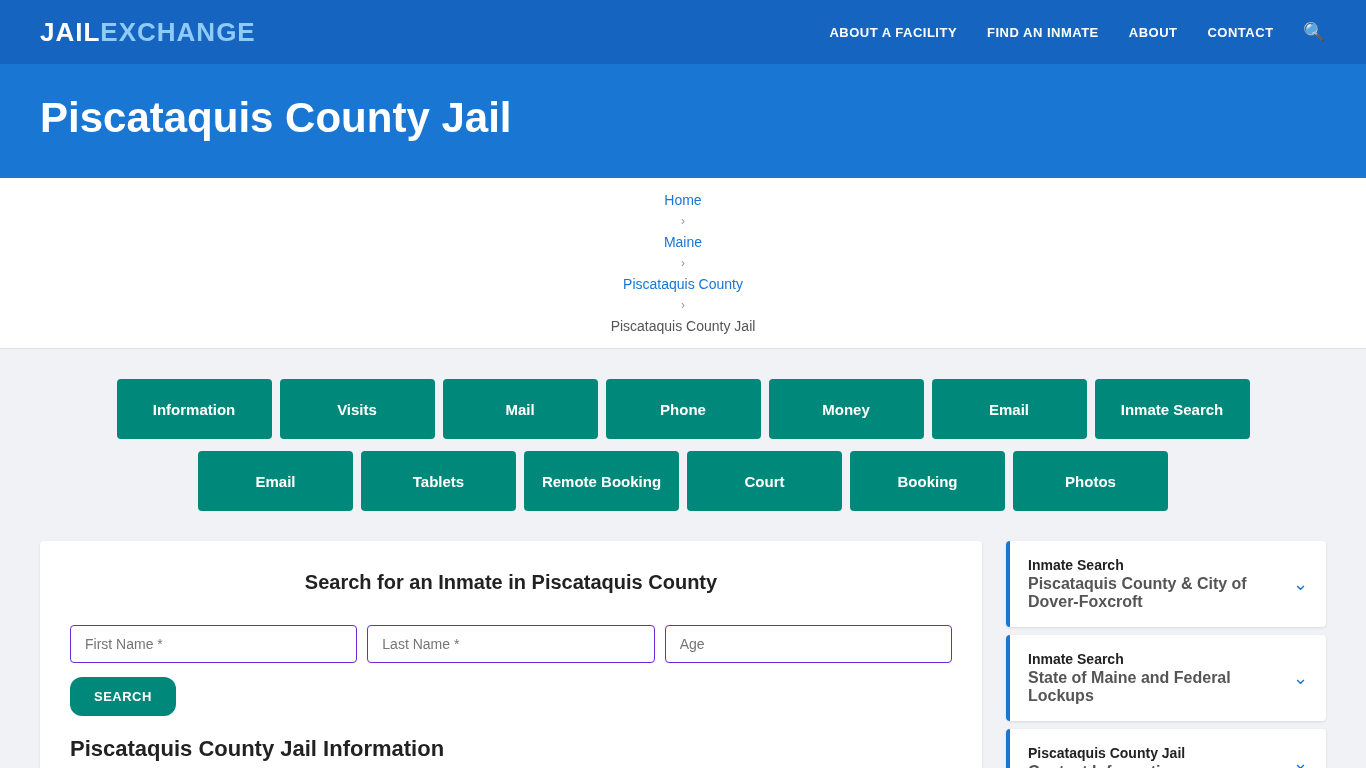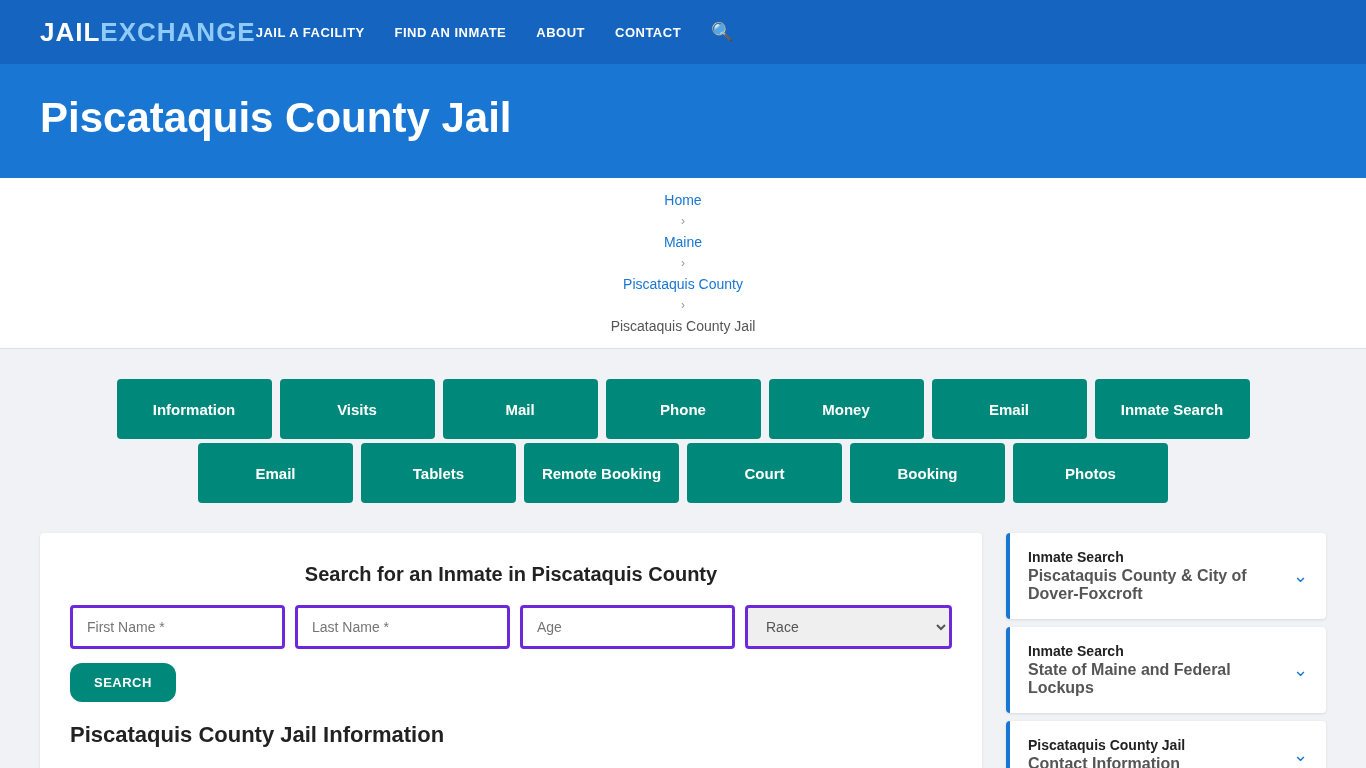--- a/index.html
+++ b/index.html
@@ -3,20 +3,21 @@
   <meta charset="utf-8">
   <style>
     * { box-sizing: border-box; margin: 0; padding: 0; }
     body { font-family: Arial, sans-serif; background: #f0f2f5; color: #333; }
 
     
     .header {
       background: #1565c0;
       display: flex;
       align-items: center;
+      justify-content: space-between;
       padding: 0 40px;
       height: 64px;
     }
     .logo {
       font-size: 26px;
       font-weight: 900;
       color: #fff;
       letter-spacing: 1px;
     }
     .logo span {
@@ -86,21 +87,21 @@
       padding: 30px 40px;
       background: #f0f2f5;
       min-height: 600px;
     }
 
     
     .btn-grid {
       display: flex;
       flex-direction: column;
       align-items: center;
-      gap: 4px;
+      gap: 12px;
       margin-bottom: 30px;
     }
     .btn-row {
       display: flex;
       gap: 8px;
       justify-content: center;
     }
     .grid-btn {
       background: #00897b;
       color: #fff;
@@ -128,33 +129,33 @@
       box-shadow: 0 1px 3px rgba(0,0,0,0.1);
     }
     .right-panel {
       width: 320px;
     }
 
     
     .search-form h2 {
       font-size: 20px;
       font-weight: 700;
-      margin-bottom: 19px;
+      margin-bottom: 31px;
       text-align: center;
       color: #222;
     }
     .form-row {
       display: flex;
       gap: 10px;
       margin-bottom: 14px;
     }
     .form-row input, .form-row select {
       flex: 1;
       padding: 10px 14px;
-      border: 3px solid #6d28d9;
+      border: 1px solid #6d28d9;
       border-radius: 4px;
       font-size: 14px;
       color: #555;
     }
     .search-btn {
       background: #00897b;
       color: #fff;
       border: none;
       border-radius: 12px;
       padding: 12px 24px;
@@ -207,21 +208,21 @@
     }
   </style>
 </head>
 <body>
 
 <header class="header">
   <div class="logo">
     <span>JAIL</span><span class="ex">EXCHANGE</span>
   </div>
   <nav class="nav">
-    <a href="#">JAIL A FACILITY</a>
+    <a href="#">ABOUT A FACILITY</a>
     <a href="#">FIND AN INMATE</a>
     <a href="#">ABOUT</a>
     <a href="#">CONTACT</a>
     <button class="search-icon-btn">🔍</button>
   </nav>
 </header>
 
 <div class="hero">
   <h1>Piscataquis County Jail</h1>
 </div>
@@ -262,23 +263,20 @@
 
   <div class="content-area">
 
     <div class="left-panel">
       <div class="search-form">
         <h2>Search for an Inmate in Piscataquis County</h2>
         <div class="form-row">
           <input type="text" placeholder="First Name *" style="">
           <input type="text" placeholder="Last Name *" style="">
           <input type="text" placeholder="Age" style="">
-          <select>
-            <option>Race</option>
-          </select>
         </div>
         <button class="search-btn">SEARCH</button>
       </div>
       <h2 class="section-title">Piscataquis County Jail Information</h2>
     </div>
 
     <div class="right-panel">
 
       <div class="sidebar-card">
         <div class="sidebar-card-header">

